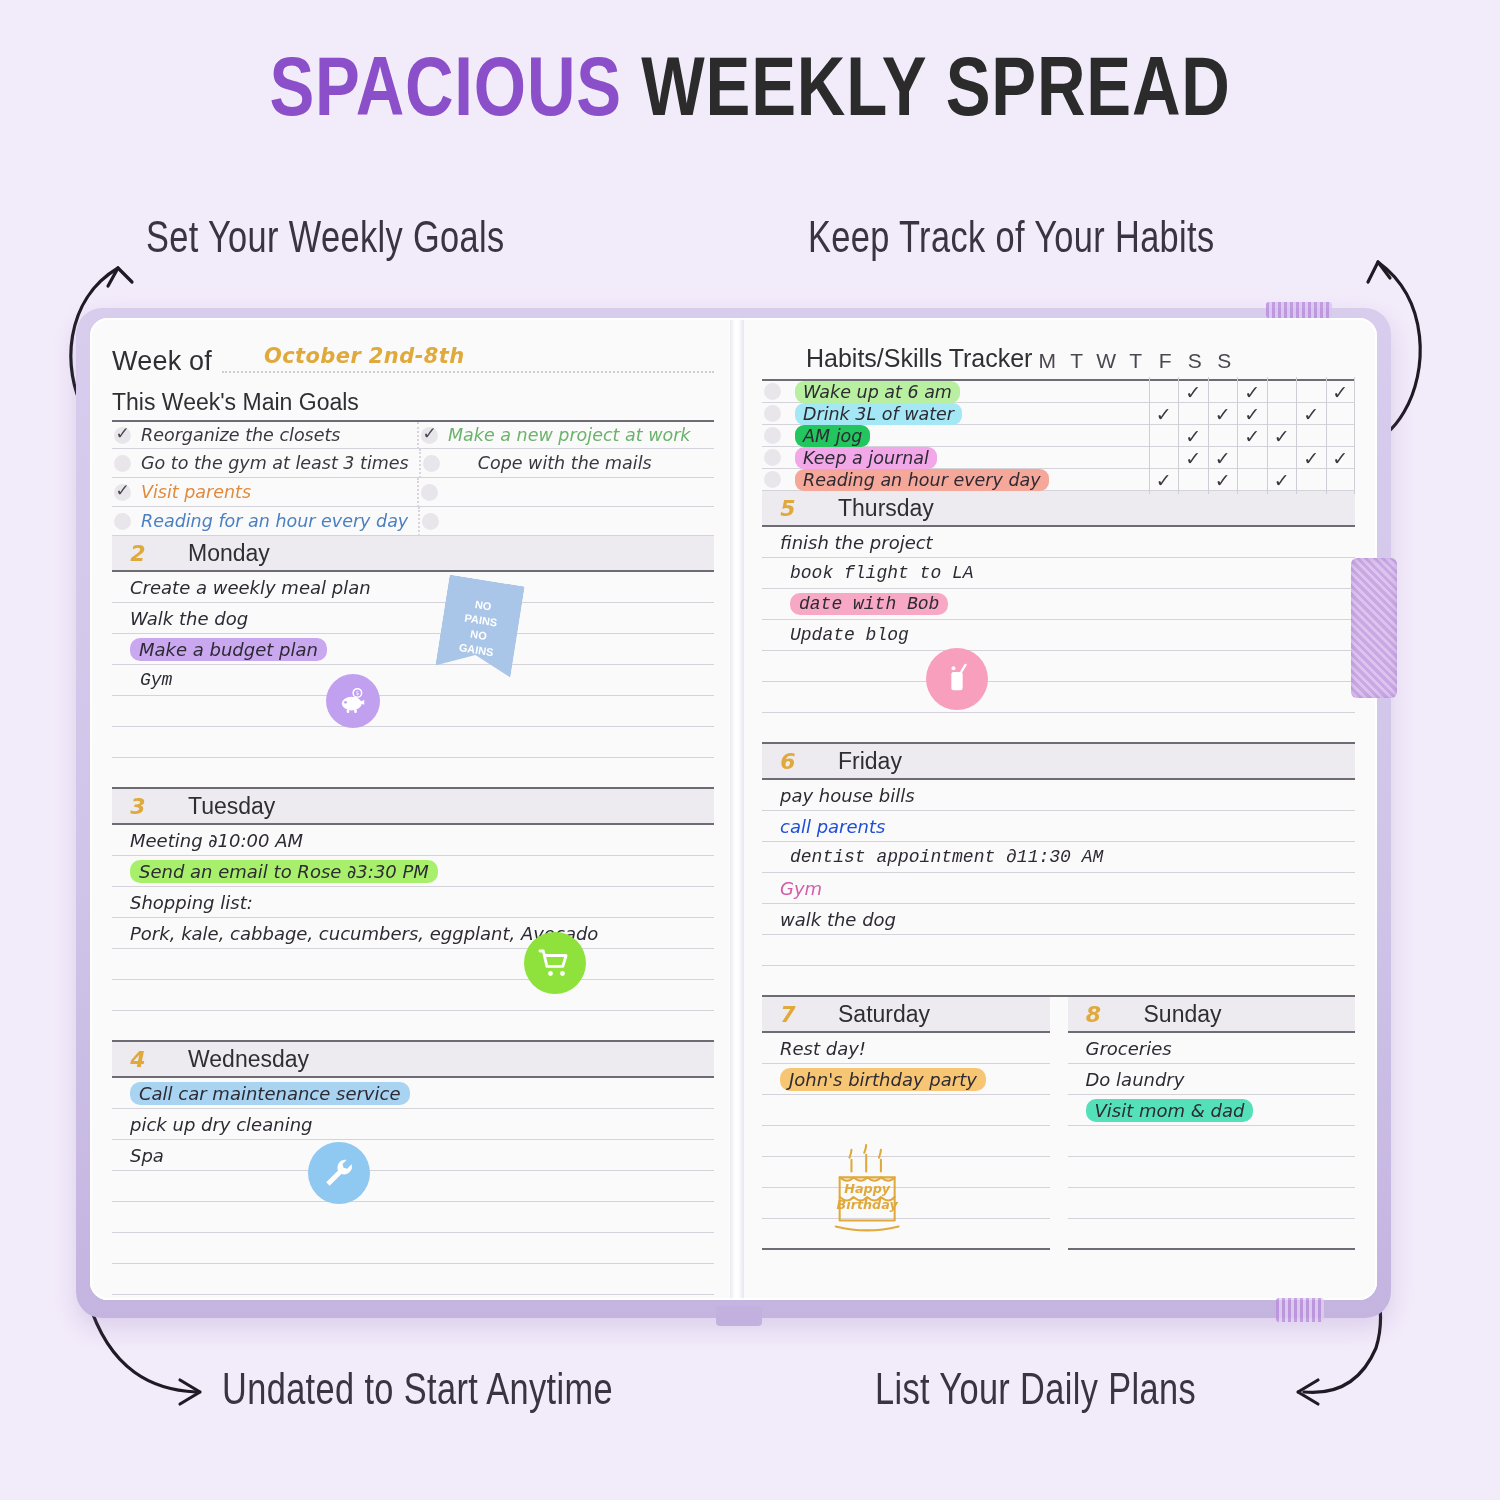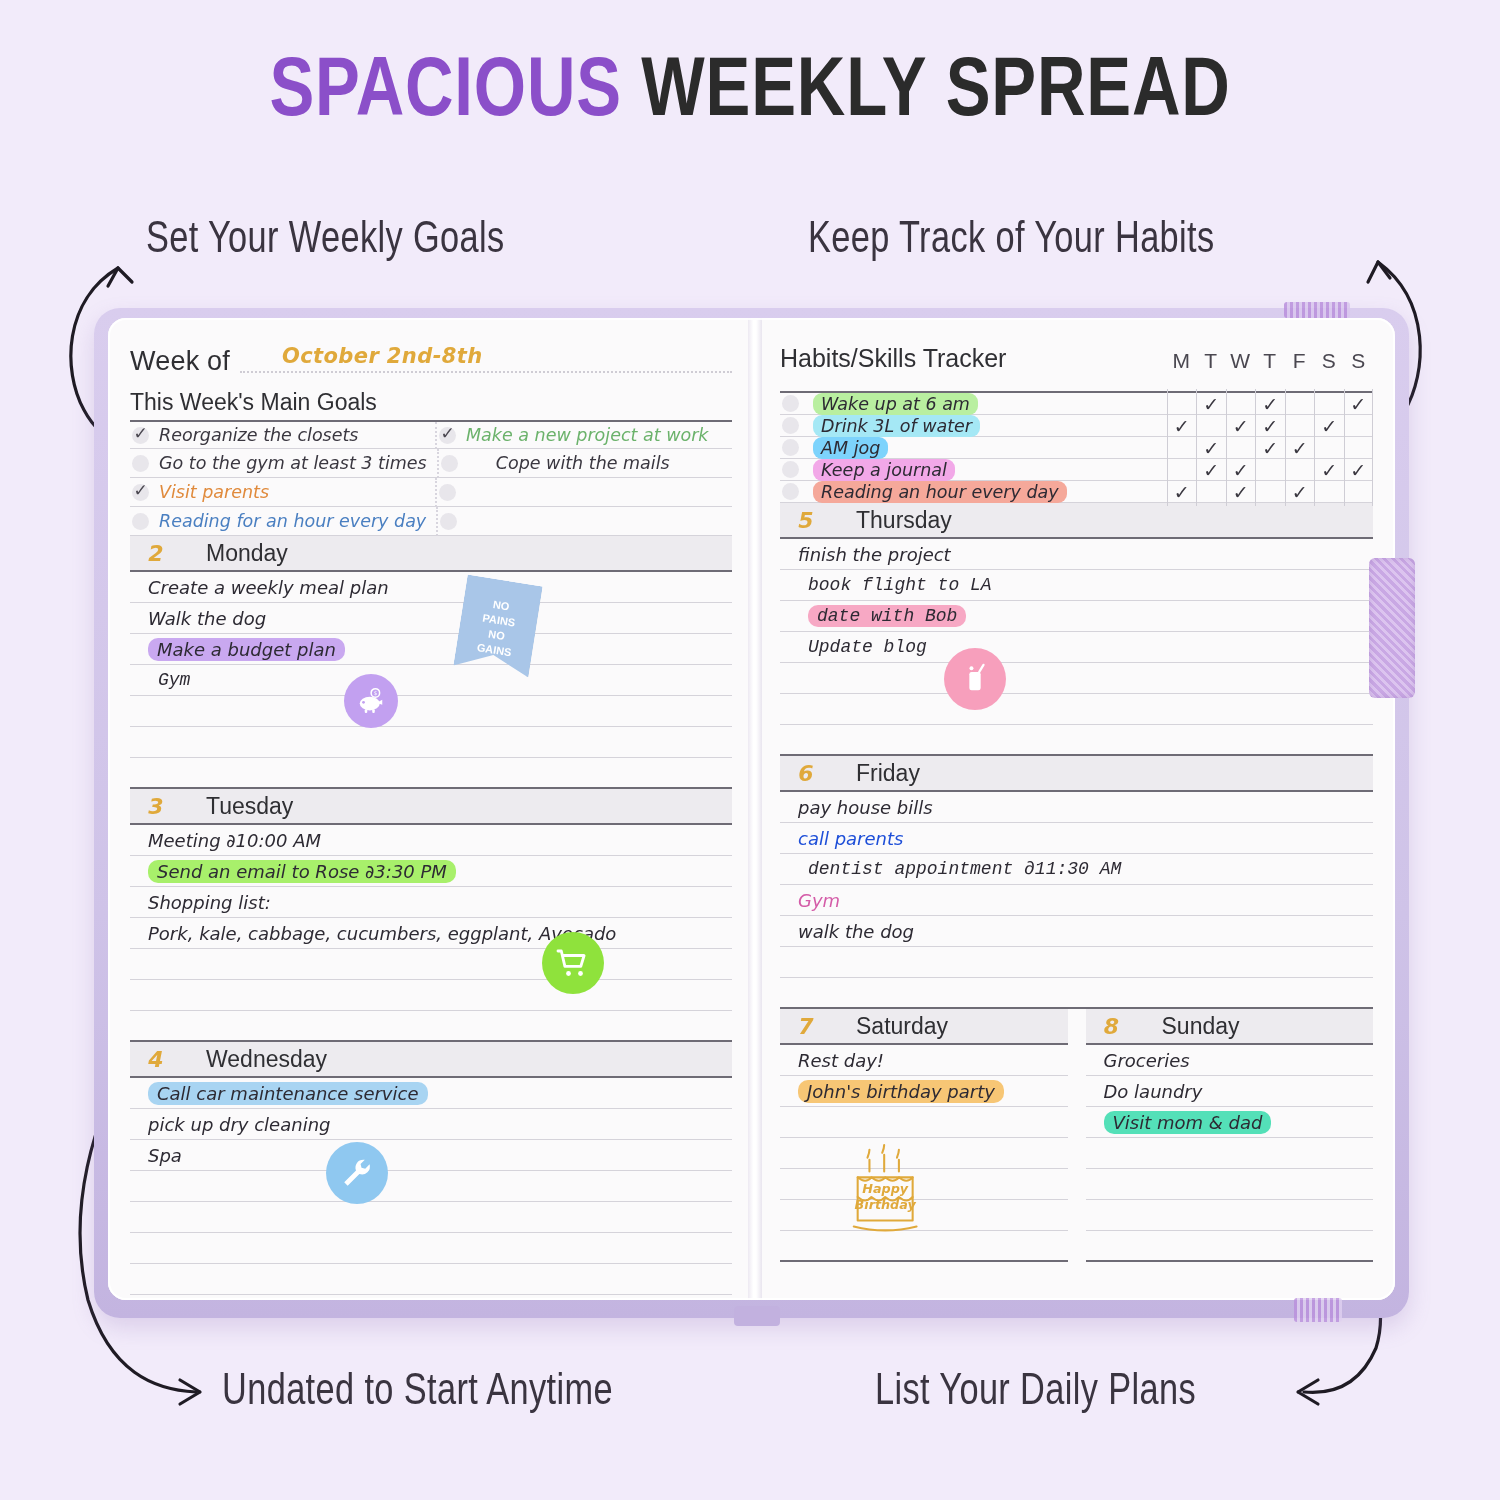--- a/index.html
+++ b/index.html
@@ -32,21 +32,21 @@
   }
   .co-goals   { top: 212px; left: 146px;  transform-origin: left top; }
   .co-habits  { top: 212px; left: 808px;  transform-origin: left top; }
   .co-undated { top: 1364px; left: 222px; transform-origin: left top; }
   .co-plans   { top: 1364px; left: 875px; transform-origin: left top; }
 
   .arrows { position: absolute; inset: 0; pointer-events: none; }
 
   
   .book {
-    position: absolute; left: 94px; top: 308px;
+    position: absolute; left: 76px; top: 308px;
     width: 1315px; height: 1010px;
   }
   .cover {
     position: absolute; inset: 0;
     background: linear-gradient(180deg,#D9CDEE 0%, #CFC3E8 60%, #C3B4E0 100%);
     border-radius: 26px;
     box-shadow: 0 10px 22px rgba(140,110,180,.22);
   }
   .pages {
     position: absolute; left: 14px; top: 10px;
@@ -128,22 +128,23 @@
   .ckcircle.on::after {
     content:"✓"; position:absolute; left:50%; top:50%;
     transform: translate(-50%,-56%); font-size: 17px; color:#4A4750;
     font-family:"DejaVu Sans", sans-serif; line-height:1;
   }
   .goal-txt { font-size: 17.5px; color:#3A3740; font-style: italic; white-space:nowrap; }
   .goal-txt.indent { padding-left: 28px; }
 
   
   .hab-head {
-    display:flex; align-items:flex-end; justify-content:space-between;
-    padding-bottom: 18px;
+    display:flex; align-items:flex-end; justify-content:flex-start;
+    padding-bottom: 6px;
+    margin-left: 44px;
   }
   .hab-title {
     font-family:"Liberation Sans", sans-serif;
     font-size: 25px; color:#2F2F33;
   }
   .hab-days { display:flex; }
   .hab-day {
     width: 29.5px; text-align:center;
     font-family:"Liberation Sans", sans-serif;
     font-size: 21px; color:#4A4750;
@@ -450,21 +451,21 @@
               <div class="hab-cell">✓</div>
               <div class="hab-cell">✓</div>
               <div class="hab-cell"></div>
               <div class="hab-cell">✓</div>
               <div class="hab-cell"></div>
             </div>
           </div>
           <div class="hab-row">
             <div class="hab-left">
               <span class="ckcircle"></span>
-              <span class="hab-name" style="background: #7dd3fc;">AM jog</span>
+              <span class="hab-name" style="background: #22c55e;">AM jog</span>
             </div>
             <div class="hab-grid">
               <div class="hab-cell"></div>
               <div class="hab-cell">✓</div>
               <div class="hab-cell"></div>
               <div class="hab-cell">✓</div>
               <div class="hab-cell">✓</div>
               <div class="hab-cell"></div>
               <div class="hab-cell"></div>
             </div>

